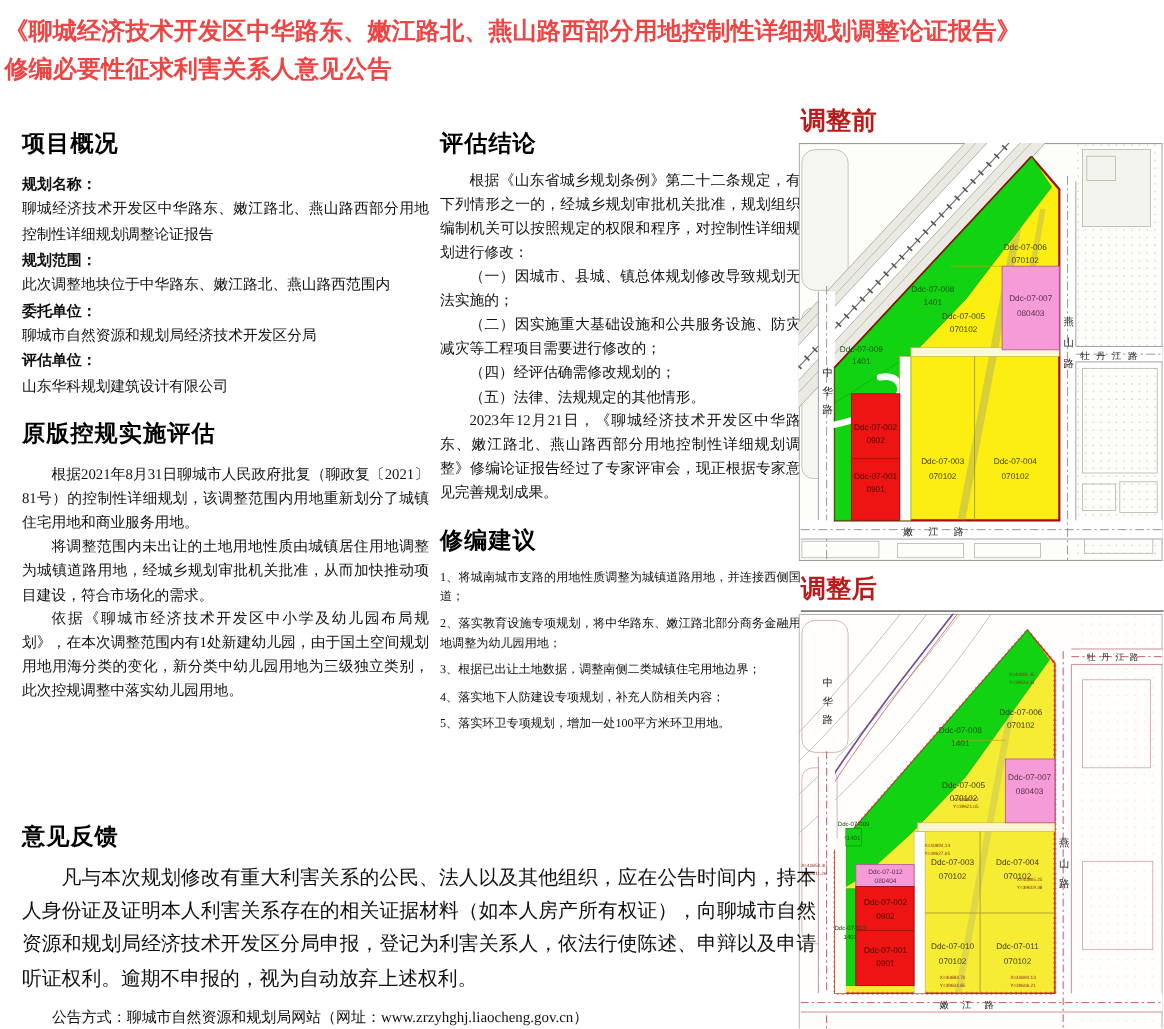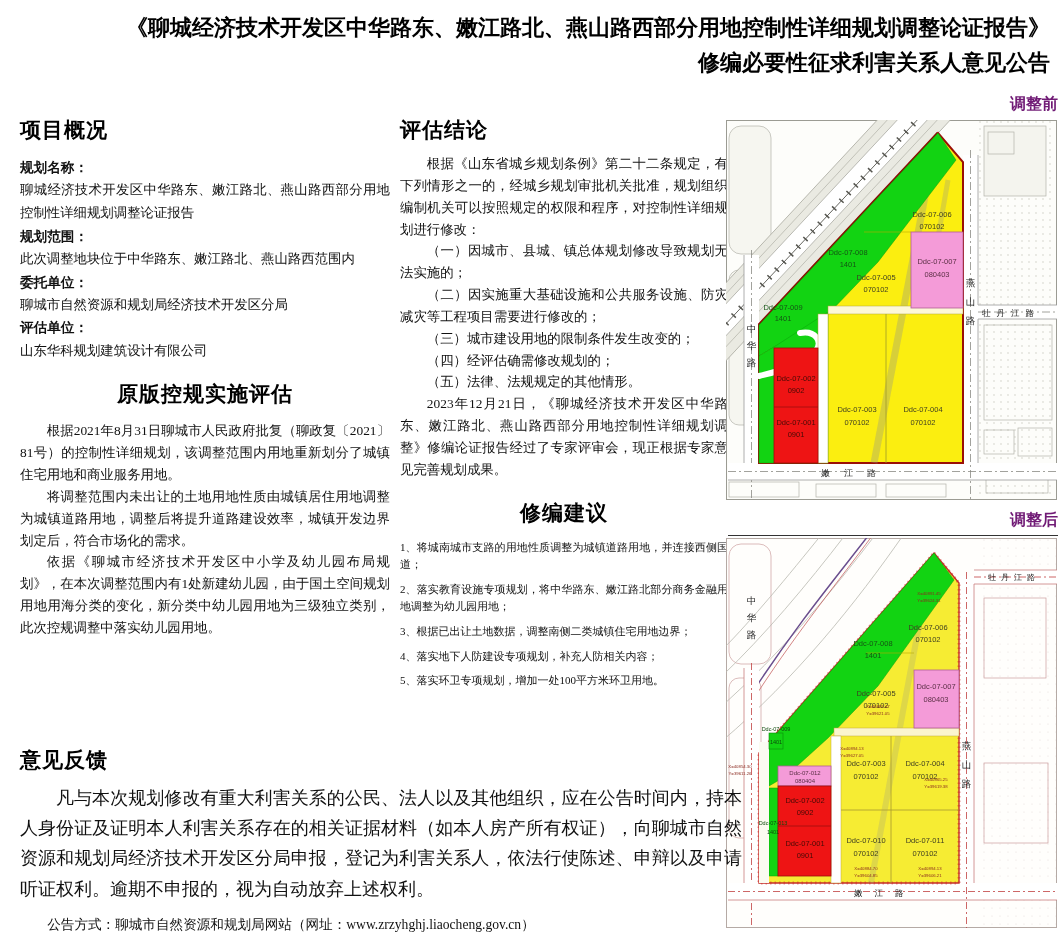--- a/index.html
+++ b/index.html
@@ -1,36 +1,36 @@
 <!DOCTYPE html>
 <html><head>
 <meta charset="utf-8">
 <style>
   html,body{margin:0;padding:0;background:#ffffff;}
   .page{position:relative;width:1058px;height:935px;background:#ffffff;overflow:hidden;
         font-family:"Liberation Serif","DejaVu Serif",serif;color:#111;}
-  .title{position:absolute;top:10px;left:15px;right:8px;text-align:right;
+  .title{position:absolute;top:10px;left:4px;right:8px;text-align:left;
          font-family:"Liberation Sans","DejaVu Sans",sans-serif;font-weight:bold;
-         font-size:22px;line-height:1.6;color:#000000;}
+         font-size:22px;line-height:1.6;color:#ef4444;}
   .col1{position:absolute;left:20px;top:116px;width:370px;}
   .col2{position:absolute;left:400px;top:116px;width:328px;}
   .col3{position:absolute;left:726px;top:94px;width:332px;}
   .feedback{position:absolute;left:20px;top:746px;width:722px;}
   .sec-heading{font-family:Liberation Mono, monospace;font-weight:bold;
                font-size:21px;letter-spacing:1px;color:#000;margin:0 0 12px 0;}
   .sec-heading.tight{margin-bottom:9px;}
-  .sec-heading.again{margin-top:18px;text-align:center;}
+  .sec-heading.again{margin-top:18px;}
   .field-label{font-weight:bold;font-size:13.6px;line-height:1.7;margin:0;}
   .field-value{font-size:13.4px;line-height:1.7;margin:0;text-align:justify;}
   .para{font-size:13.4px;line-height:1.63;margin:0;text-indent:2em;text-align:justify;}
   .list-item{font-size:11px;line-height:1.6;margin:0 0 7px 0;text-align:justify;}
   .fb-para{font-size:18px;line-height:1.68;margin:0 0 10px 0;text-indent:2em;text-align:justify;}
   .fb-line{font-size:13.6px;line-height:1.65;margin:0 0 4px 0;text-indent:2em;}
   .map-label{font-family:"Liberation Sans","DejaVu Sans",sans-serif;font-weight:bold;
-             font-size:16px;color:#701a75;margin:0 0 5px 2px;text-align:right;}
+             font-size:23px;color:#b91c1c;margin:0 0 5px 2px;}
   .map-label.ruled{border-bottom:1.5px solid #333;padding-bottom:4px;margin-bottom:2px;}
   .map-wrap{margin-top:0;}
   .map-wrap + .map-label{margin-top:10px;}
   svg{display:block;}
   svg text{font-family:"Liberation Sans","DejaVu Sans",sans-serif;}
   svg text.cn{font-family:"Liberation Serif","DejaVu Serif",serif;}
 </style>
 </head>
 <body>
 
@@ -47,30 +47,29 @@
     <p class="field-value">聊城经济技术开发区中华路东、嫩江路北、燕山路西部分用地控制性详细规划调整论证报告</p>
     <p class="field-label">规划范围：</p>
     <p class="field-value">此次调整地块位于中华路东、嫩江路北、燕山路西范围内</p>
     <p class="field-label">委托单位：</p>
     <p class="field-value">聊城市自然资源和规划局经济技术开发区分局</p>
     <p class="field-label">评估单位：</p>
     <p class="field-value">山东华科规划建筑设计有限公司</p>
 
     <div class="sec-heading again">原版控规实施评估</div>
     <p class="para">根据2021年8月31日聊城市人民政府批复（聊政复〔2021〕81号）的控制性详细规划，该调整范围内用地重新划分了城镇住宅用地和商业服务用地。</p>
-    <p class="para">将调整范围内未出让的土地用地性质由城镇居住用地调整为城镇道路用地，调整后将提升道路建设效率，城镇开发边界划定后，符合市场化的需求。</p>
+    <p class="para">将调整范围内未出让的土地用地性质由城镇居住用地调整为城镇道路用地，经城乡规划审批机关批准，从而加快推动项目建设，符合市场化的需求。</p>
     <p class="para">依据《聊城市经济技术开发区中小学及幼儿园布局规划》，在本次调整范围内有1处新建幼儿园，由于国土空间规划用地用海分类的变化，新分类中幼儿园用地为三级独立类别，此次控规调整中落实幼儿园用地。</p>
   </div>
 
   <div class="col2">
     <div class="sec-heading tight">评估结论</div>
     <p class="para">根据《山东省城乡规划条例》第二十二条规定，有下列情形之一的，经城乡规划审批机关批准，规划组织编制机关可以按照规定的权限和程序，对控制性详细规划进行修改：</p>
     <p class="para">（一）因城市、县城、镇总体规划修改导致规划无法实施的；</p>
     <p class="para">（二）因实施重大基础设施和公共服务设施、防灾减灾等工程项目需要进行修改的；</p>
-    <p class="para">（三）城市建设用地的限制条件发生改变的；</p>
     <p class="para">（四）经评估确需修改规划的；</p>
     <p class="para">（五）法律、法规规定的其他情形。</p>
     <p class="para">2023年12月21日，《聊城经济技术开发区中华路东、嫩江路北、燕山路西部分用地控制性详细规划调整》修编论证报告经过了专家评审会，现正根据专家意见完善规划成果。</p>
 
     <div class="sec-heading again">修编建议</div>
     <p class="list-item">1、将城南城市支路的用地性质调整为城镇道路用地，并连接西侧国道；</p>
     <p class="list-item">2、落实教育设施专项规划，将中华路东、嫩江路北部分商务金融用地调整为幼儿园用地；</p>
     <p class="list-item">3、根据已出让土地数据，调整南侧二类城镇住宅用地边界；</p>
     <p class="list-item">4、落实地下人防建设专项规划，补充人防相关内容；</p>
     <p class="list-item">5、落实环卫专项规划，增加一处100平方米环卫用地。</p>

